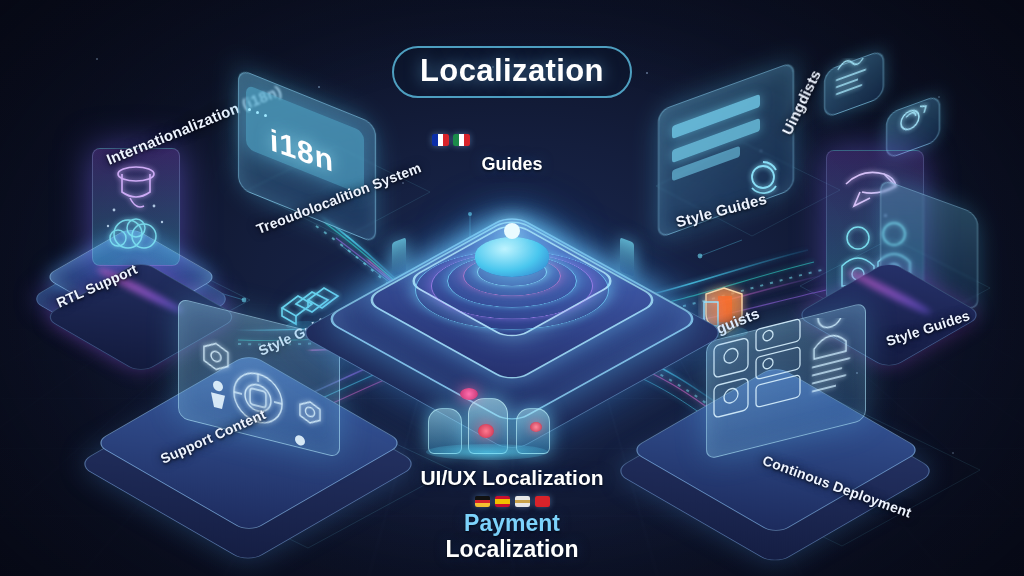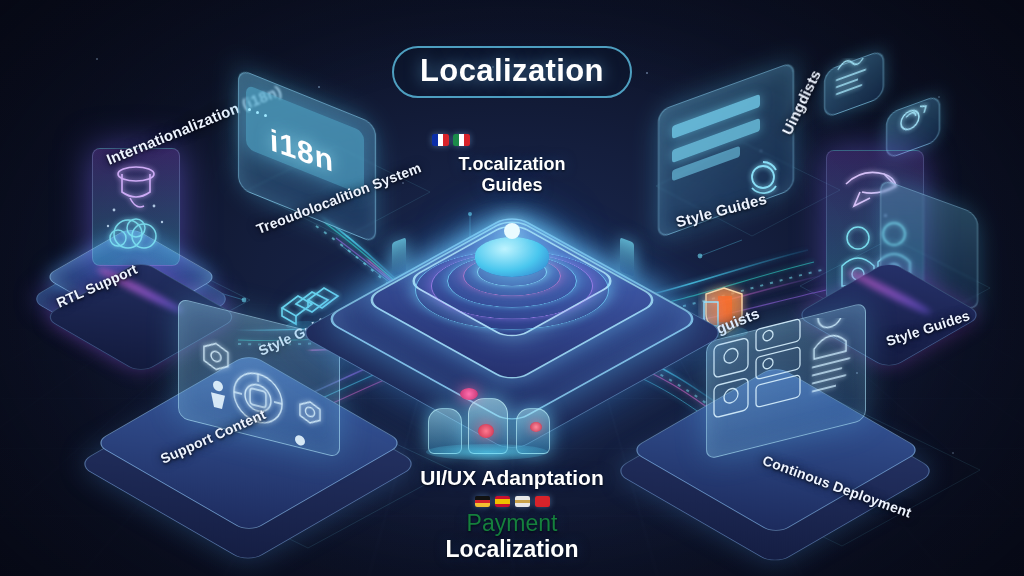--- a/index.html
+++ b/index.html
@@ -480,21 +480,20 @@
           <span style="background:#ffffff"></span>
           <span style="background:#d8232a"></span>
       </span>
       <span class="flag">
         <span style="background:#1b8a4a"></span>
           <span style="background:#ffffff"></span>
           <span style="background:#d8232a"></span>
       </span>
     </div>
     <div style="position:absolute;left:0;right:0;top:-42px;text-align:center;">
-      <div style="font-size:18px;font-weight:700;color:#ffffff;text-shadow:0 0 12px rgba(30,60,110,.95),0 1px 3px #000">T.ocalization</div>
       <div style="font-size:18px;font-weight:700;color:#ffffff;text-shadow:0 0 12px rgba(30,60,110,.95),0 1px 3px #000">Guides</div>
     </div>
 
     <div style="position:absolute;left:62px;top:44px;width:14px;height:34px;
         background:linear-gradient(180deg, rgba(120,230,255,.7), rgba(60,150,230,.12));
         box-shadow:0 0 16px rgba(110,215,255,.6);transform:skewY(-22deg);border-radius:3px;"></div>
     <div style="position:absolute;left:290px;top:44px;width:14px;height:34px;
         background:linear-gradient(180deg, rgba(120,230,255,.7), rgba(60,150,230,.12));
         box-shadow:0 0 16px rgba(110,215,255,.6);transform:skewY(22deg);border-radius:3px;"></div>
   </div>
@@ -513,38 +512,38 @@
         background:radial-gradient(circle,#ff6fae,#c0306f);box-shadow:0 0 14px rgba(255,110,175,.8)"></div>
     <div style="position:absolute;left:478px;top:424px;width:16px;height:14px;border-radius:50%;
         background:radial-gradient(circle,#ff7a8f,#c52a4a);box-shadow:0 0 14px rgba(255,110,140,.8)"></div>
     <div style="position:absolute;left:530px;top:422px;width:12px;height:10px;border-radius:50%;
         background:radial-gradient(circle,#ff8a9c,#c0304c);box-shadow:0 0 10px rgba(255,120,150,.7)"></div>
     <div style="position:absolute;left:426px;top:444px;width:122px;height:16px;border-radius:50%;
         background:radial-gradient(ellipse,#56d5f5,rgba(86,213,245,0));opacity:.7"></div>
   </div>
 
   <div style="position:absolute;left:0;right:0;top:466px;text-align:center;">
-    <div style="font-size:21px;font-weight:700;color:#ffffff;text-shadow:0 0 12px rgba(20,40,80,.95),0 1px 3px #000">UI/UX Adanptation</div>
+    <div style="font-size:21px;font-weight:700;color:#ffffff;text-shadow:0 0 12px rgba(20,40,80,.95),0 1px 3px #000">UI/UX Localization</div>
     <div style="display:flex;gap:5px;justify-content:center;margin:6px 0 4px;">
       <span class="flag h miniflag">
         <span style="background:#111111"></span>
           <span style="background:#d8232a"></span>
           <span style="background:#f6c233"></span>
       </span>
       <span class="flag h miniflag">
         <span style="background:#c8102e"></span>
           <span style="background:#f1bf00;flex:1.4"></span>
           <span style="background:#c8102e"></span>
       </span>
       <span class="flag h miniflag">
         <span style="background:#e8e8e8"></span>
           <span style="background:#c9a24a"></span>
           <span style="background:#e8e8e8"></span>
       </span>
       <span class="flag miniflag">
         <span style="background:#d8232a"></span>
       </span>
     </div>
-    <div style="font-size:23px;font-weight:400;color:#15803d;line-height:1.12;text-shadow:0 0 12px rgba(20,40,80,.95),0 1px 3px #000">Payment</div>
+    <div style="font-size:23px;font-weight:700;color:#7dd3fc;line-height:1.12;text-shadow:0 0 12px rgba(20,40,80,.95),0 1px 3px #000">Payment</div>
     <div style="font-size:23px;font-weight:700;color:#ffffff;line-height:1.12;text-shadow:0 0 12px rgba(20,40,80,.95),0 1px 3px #000">Localization</div>
   </div>
 
 </div>
 
 </body></html>

